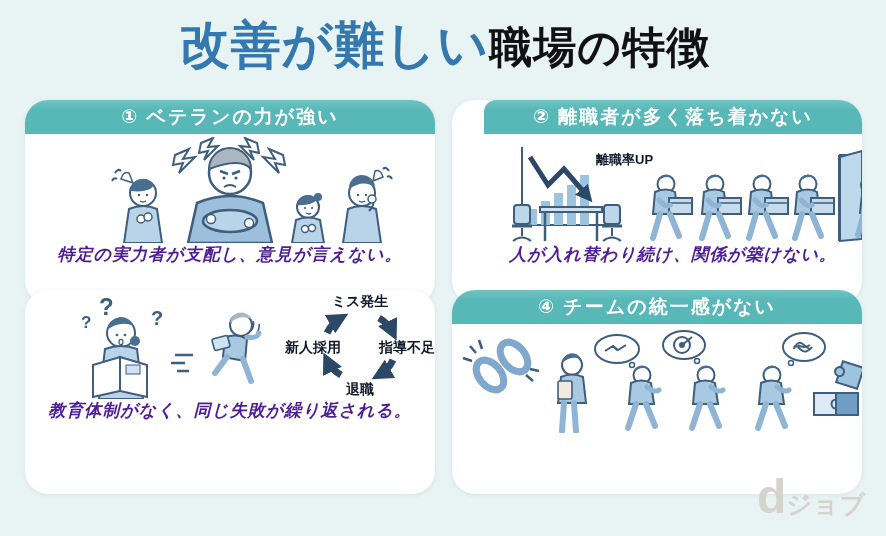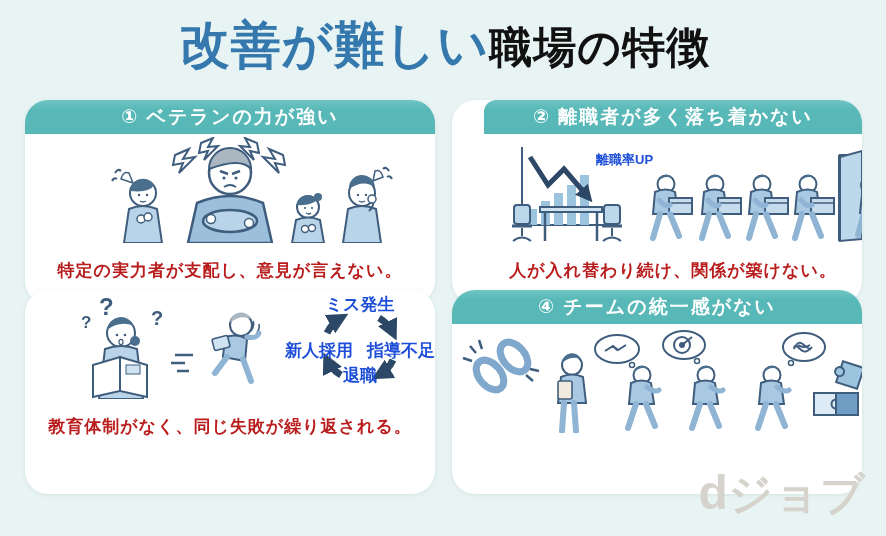--- a/index.html
+++ b/index.html
@@ -16,46 +16,46 @@
            border-radius:23px; box-shadow:0 1px 4px rgba(40,90,90,.10);
            display:flex; flex-direction:column; overflow:hidden; }
   .panel-header { height:34px; flex:0 0 34px; background:#57b8b7; color:#fff;
            font-weight:bold; font-size:19px; letter-spacing:2px;
            display:flex; align-items:center; justify-content:center;
            border-radius:12px 12px 0 0;
            background:linear-gradient(#6fc4c3,#57b8b7 30%); }
   .panel-body { flex:1; display:flex; flex-direction:column; }
   .ill { position:relative; height:106px; flex:0 0 106px; margin-top:3px; }
   .ill svg { position:absolute; left:0; top:0; }
-  .caption { text-align:center; font-weight:bold; font-size:17px; color:#b91c1c;
-             letter-spacing:1px; margin-top:16px; }
+  .caption { text-align:center; font-weight:bold; font-size:17px; color:#4c1d95;
+             letter-spacing:1px; margin-top:0;font-style:italic; }
 
   .p1 { left:25px;  top:100px; }
   .p2 { left:452px; top:100px;padding-left:32px; }
   .p3 { left:25px;  top:290px; }
   .p4 { left:452px; top:290px; }
 
-  .lbl { position:absolute; font-weight:bold; color:#1d4ed8; white-space:nowrap; }
+  .lbl { position:absolute; font-weight:bold; color:#0f172a; white-space:nowrap; }
   .chart-label { left:112px; top:14px; font-size:13px; }
   .exit-badge { left:351px; top:1px; font-size:10px; font-weight:bold; color:#fff;
                 background:#4db3b3; border:1px solid #2f8f8f; border-radius:2px;
                 padding:1px 6px; letter-spacing:1px; position:absolute;margin-left:36px; }
   .qmark { position:absolute; font-weight:800; color:#3f5d7d; }
 
   .cycle { position:absolute; left:260px; top:0; width:150px; height:106px; }
-  .cycle .lbl { font-size:17px; }
+  .cycle .lbl { font-size:14px; }
   .cyc-top    { left:50%; top:0;  transform:translateX(-50%); }
   .cyc-right  { right:0;  top:46px; }
-  .cyc-bottom { left:50%; bottom:12px; transform:translateX(-50%); }
+  .cyc-bottom { left:50%; bottom:0; transform:translateX(-50%); }
   .cyc-left   { left:0;   top:46px; }
 
   .logo { position:absolute; right:20px; bottom:12px; color:#d6d3cc; font-weight:800;
           white-space:nowrap; }
   .logo .d  { font-size:48px; }
-  .logo .jp { font-size:44px; letter-spacing:1px; }
+  .logo .jp { font-size:25px; letter-spacing:1px; }
 </style>
 </head>
 <body>
 
 <div class="stage">
 
   <div class="title">
     <span class="hl">改善が難しい</span><span class="rest">職場の特徴</span>
   </div>
 

